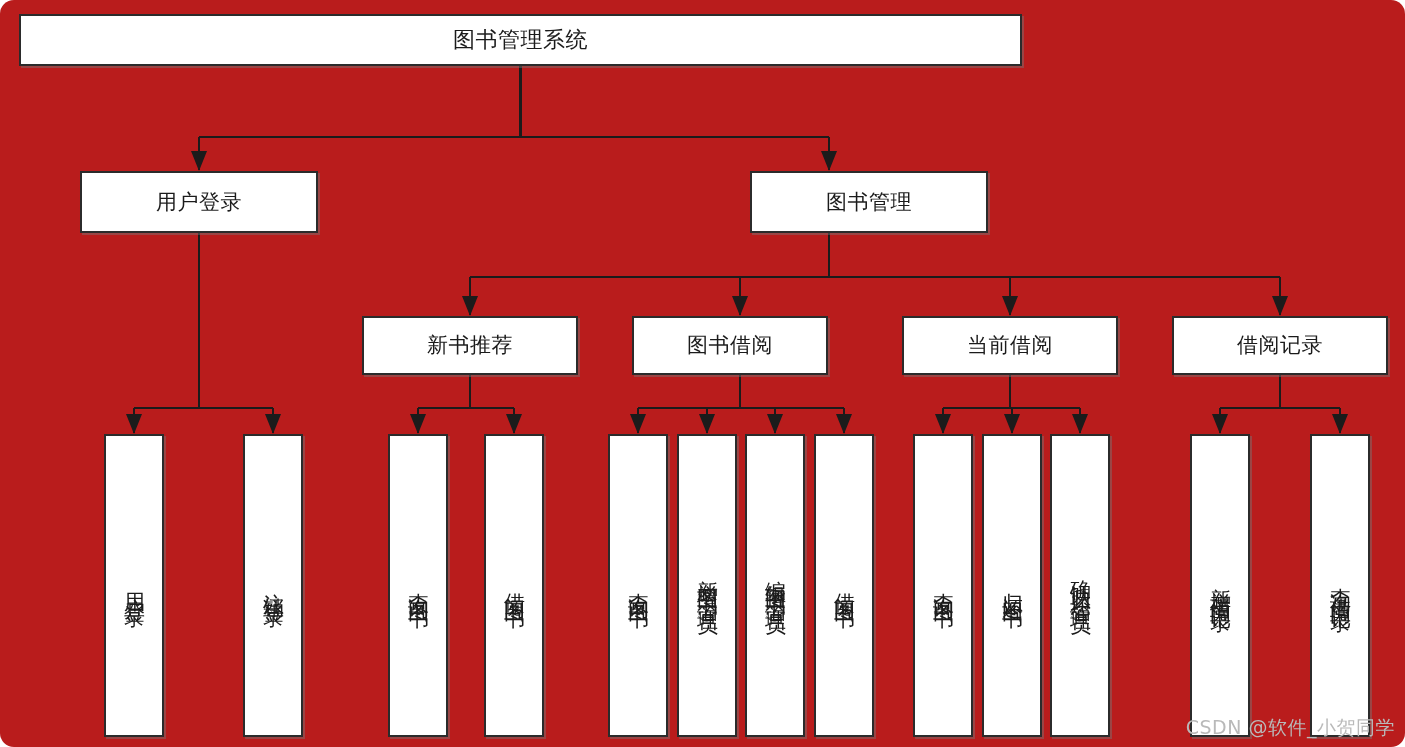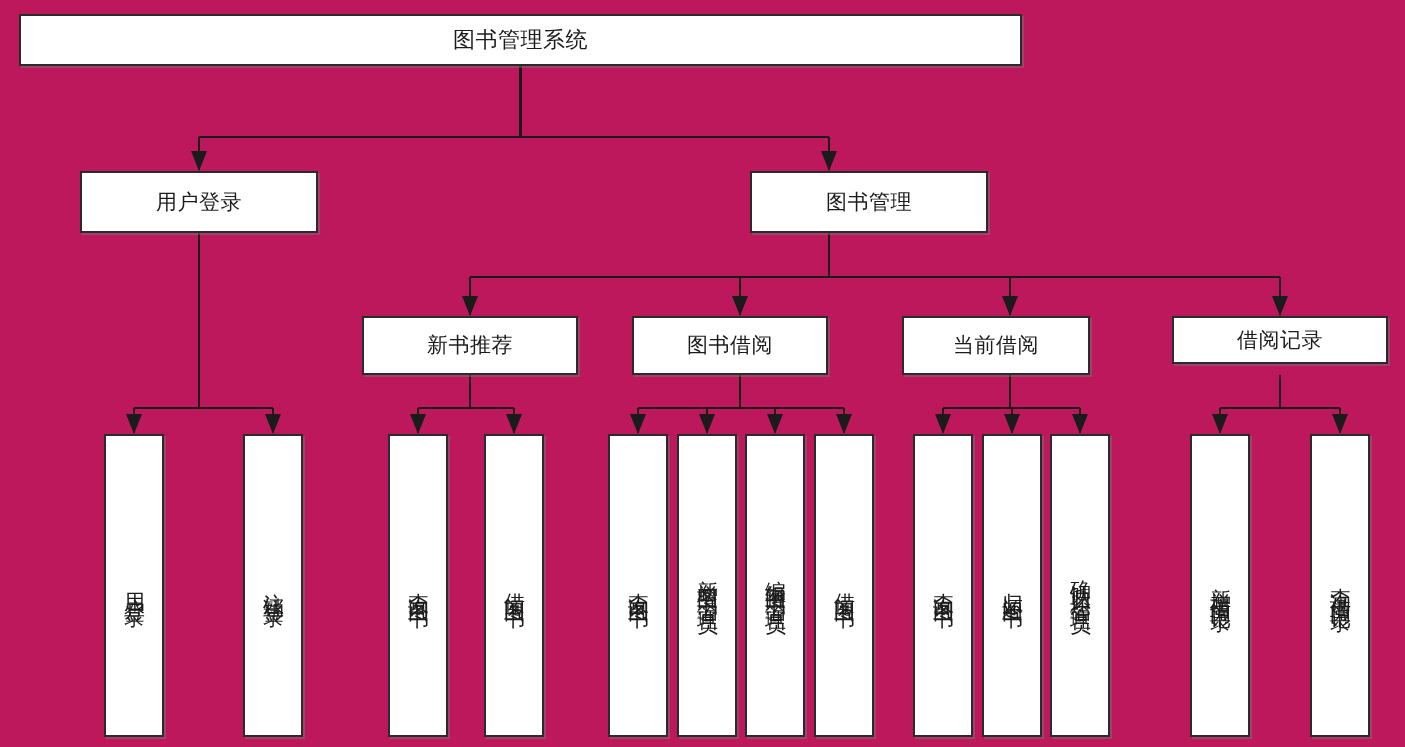--- a/index.html
+++ b/index.html
@@ -8,22 +8,23 @@
     padding: 0;
     background: #ffffff;
   }
   body {
     font-family: "DejaVu Sans", "Liberation Sans", sans-serif;
   }
   #diagram-root {
     position: relative;
     width: 1405px;
     height: 747px;
-    background: #be185d;
+    background: #b91c1c;
     overflow: hidden;
+    border-radius: 14px;
   }
   #diagram-svg {
     position: absolute;
     left: 0;
     top: 0;
     width: 1405px;
     height: 747px;
   }
   .node-box {
     position: absolute;
@@ -135,24 +136,24 @@
       </div>
       <div class="node-box horizontal" style="left: 710px; top: 171px; width: 238px; height: 62px; margin-left: 40px;">
         <span class="node-label">图书管理</span>
       </div>
       <div class="node-box horizontal" style="left: 362px; top: 316px; width: 216px; height: 59px; justify-content: center;">
         <span class="node-label">新书推荐</span>
       </div>
       <div class="node-box horizontal" style="left: 632px; top: 316px; width: 196px; height: 59px;">
         <span class="node-label">图书借阅</span>
       </div>
-      <div class="node-box horizontal" style="left: 902px; top: 316px; width: 188px; height: 59px;">
+      <div class="node-box horizontal" style="left: 902px; top: 316px; width: 216px; height: 59px;">
         <span class="node-label">当前借阅</span>
       </div>
-      <div class="node-box horizontal" style="left: 1172px; top: 316px; width: 216px; height: 48px;">
+      <div class="node-box horizontal" style="left: 1172px; top: 316px; width: 216px; height: 59px;">
         <span class="node-label">借阅记录</span>
       </div>
       <div class="node-box vertical" style="left: 104px; top: 434px; width: 60px; height: 303px;">
         <span class="node-label">用户登录</span>
       </div>
       <div class="node-box vertical" style="left: 243px; top: 434px; width: 60px; height: 303px;">
         <span class="node-label">注销登录</span>
       </div>
       <div class="node-box vertical" style="left: 388px; top: 434px; width: 60px; height: 303px;">
         <span class="node-label">查询图书</span>
@@ -181,13 +182,14 @@
       <div class="node-box vertical" style="left: 1050px; top: 434px; width: 60px; height: 303px;">
         <span class="node-label">确认归还（管理员）</span>
       </div>
       <div class="node-box vertical" style="left: 1190px; top: 434px; width: 60px; height: 303px;">
         <span class="node-label">新增借阅记录</span>
       </div>
       <div class="node-box vertical" style="left: 1310px; top: 434px; width: 60px; height: 303px;">
         <span class="node-label">查询借阅记录</span>
       </div>
     </div>
+  <div class="watermark">CSDN @软件_小贺同学</div>
 </div>
 
 </body></html>

